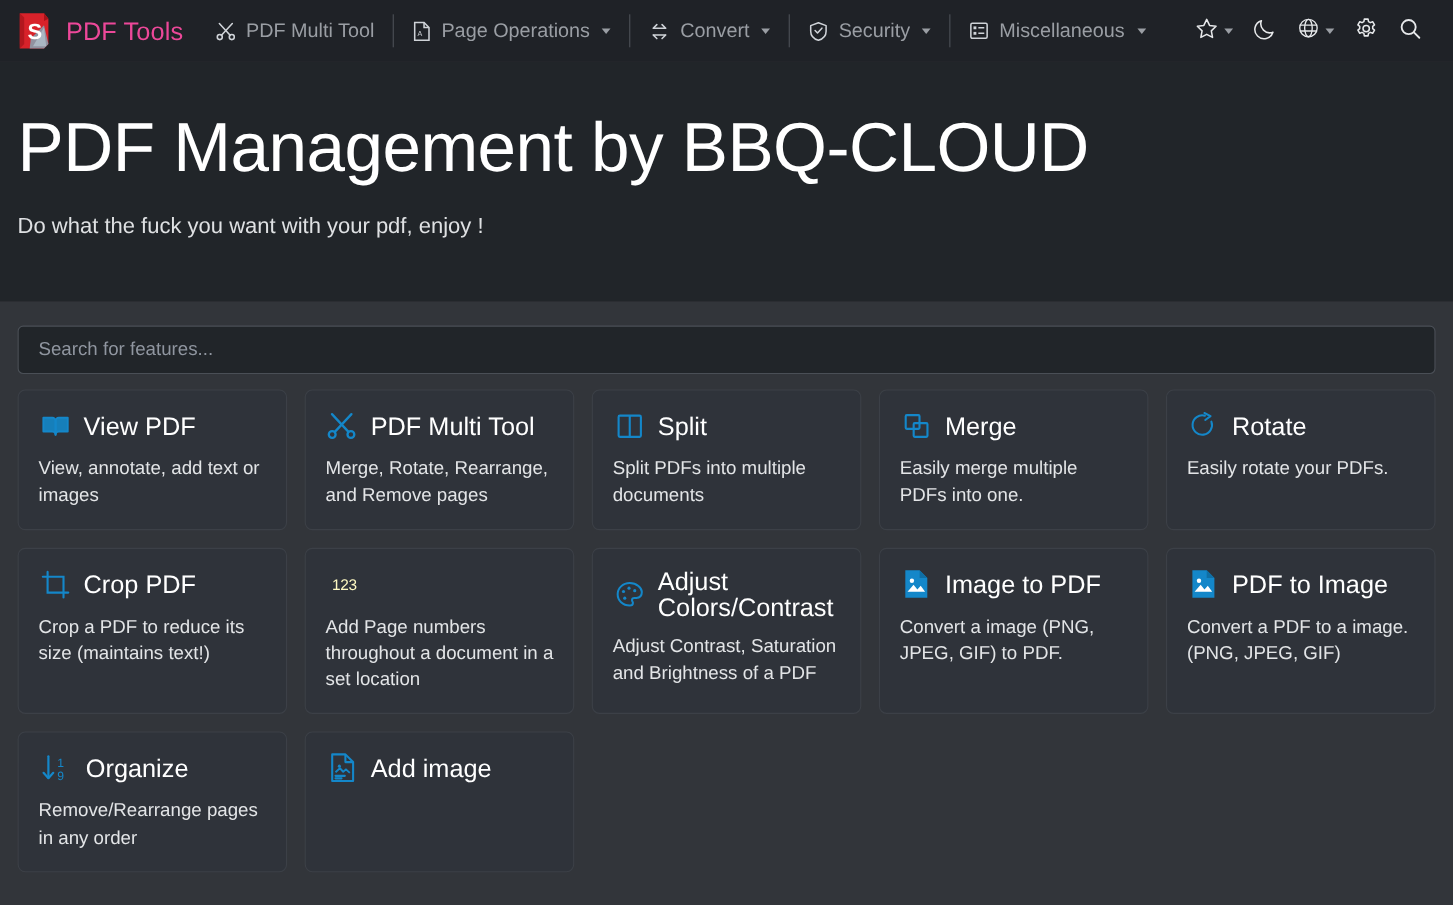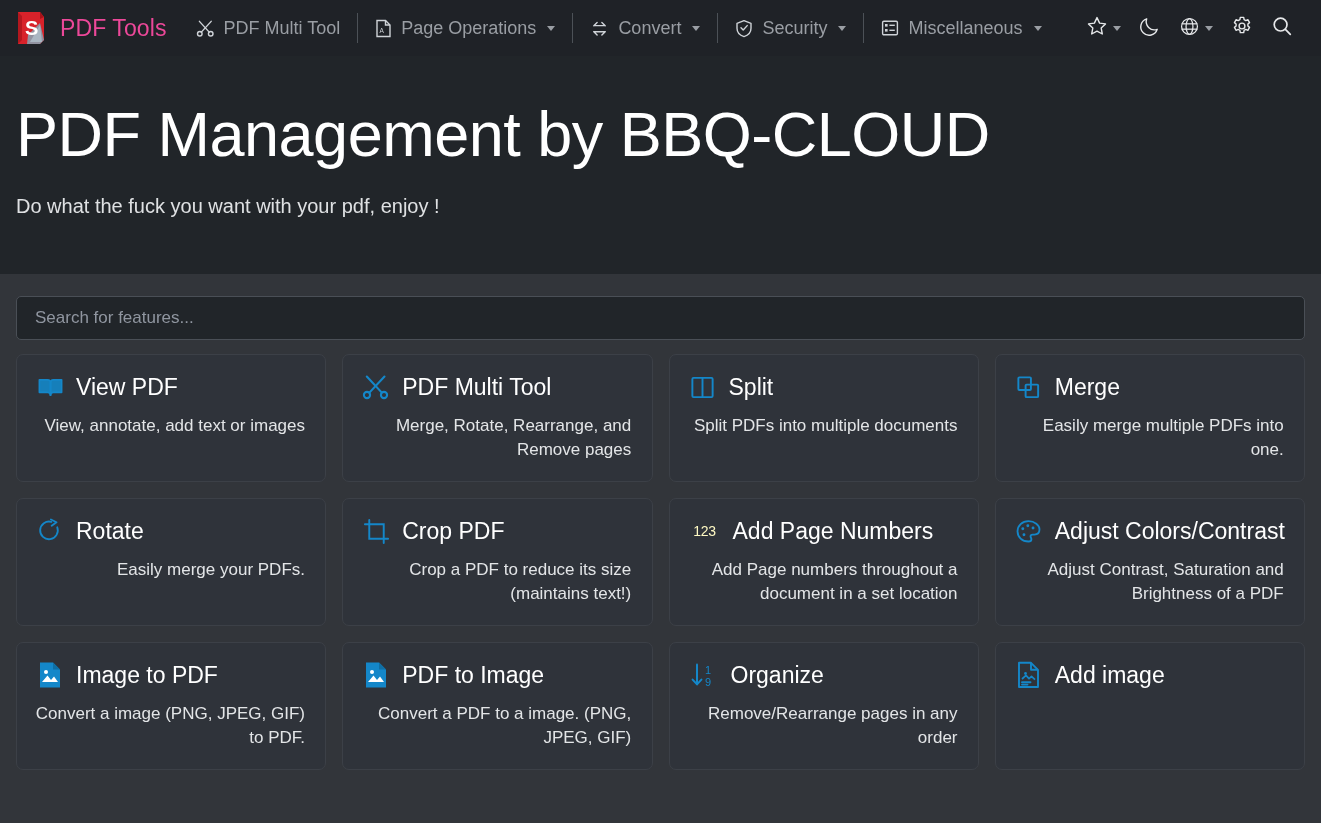--- a/index.html
+++ b/index.html
@@ -116,23 +116,22 @@
     font-family: "Liberation Sans", sans-serif;
     padding: 0 18px;
     outline: none;
   }
   .search-input::placeholder { color: #9096a0; }
 
   
   .grid {
     padding: 14px 16px 16px 16px;
     display: grid;
-    grid-template-columns: repeat(4, 1fr);
+    grid-template-columns: repeat(5, 1fr);
     gap: 16px 16px;
-    text-align: right;
   }
   .card {
     background: #2f333a;
     border: 1px solid #3c4047;
     border-radius: 7px;
     padding: 17px 18px 18px 18px;
     cursor: pointer;
     min-height: 128px;
     display: flex;
     flex-direction: column;
@@ -368,42 +367,41 @@
   <div class="card">
     <div class="card-title">
       <span class="ico">
         <svg width="26" height="26" viewBox="0 0 28 28" fill="none" stroke="#1487c9" stroke-width="2" stroke-linecap="round">
           <path d="M21.8 10 A9.5 9.5 0 1 1 15.5 4.2"></path>
           <path d="M15 1.6 L21 4.6 L15.8 8.4" stroke-linejoin="round"></path>
         </svg>
       </span>
       <span>Rotate</span>
     </div>
-    <div class="card-desc">Easily merge your PDFs.</div>
+    <div class="card-desc">Easily rotate your PDFs.</div>
   </div>
 
   <div class="card">
     <div class="card-title">
       <span class="ico">
         <svg width="27" height="27" viewBox="0 0 28 28" fill="none" stroke="#1487c9" stroke-width="2" stroke-linecap="round">
           <path d="M6.5 2 V21.5 H26"></path>
           <path d="M2 6.5 H21.5 V26"></path>
         </svg>
       </span>
       <span>Crop PDF</span>
     </div>
     <div class="card-desc">Crop a PDF to reduce its size (maintains text!)</div>
   </div>
 
   <div class="card">
     <div class="card-title">
       <span class="ico" style="width:34px;">
         <span class="ico-text">123</span>
       </span>
-      <span>Add Page Numbers</span>
     </div>
     <div class="card-desc">Add Page numbers throughout a document in a set location</div>
   </div>
 
   <div class="card">
     <div class="card-title">
       <span class="ico">
         <svg width="27" height="27" viewBox="0 0 28 28" fill="none" stroke="#1487c9" stroke-width="1.9">
           <path d="M14 3.2 C7.4 3.2 2.6 7.9 2.6 13.8 c0 5.9 4.8 10.6 11.4 10.6 1.9 0 3-1.1 3-2.4 0-1.2-.9-1.7-.9-2.8 0-1.2 1-2 2.3-2 h1.8 c3.2 0 5.2-2.2 5.2-5.5 C25.4 7.5 20.5 3.2 14 3.2 Z"></path>
           <circle cx="8.1" cy="11.1" r="1.5" fill="#1487c9" stroke="none"></circle>

